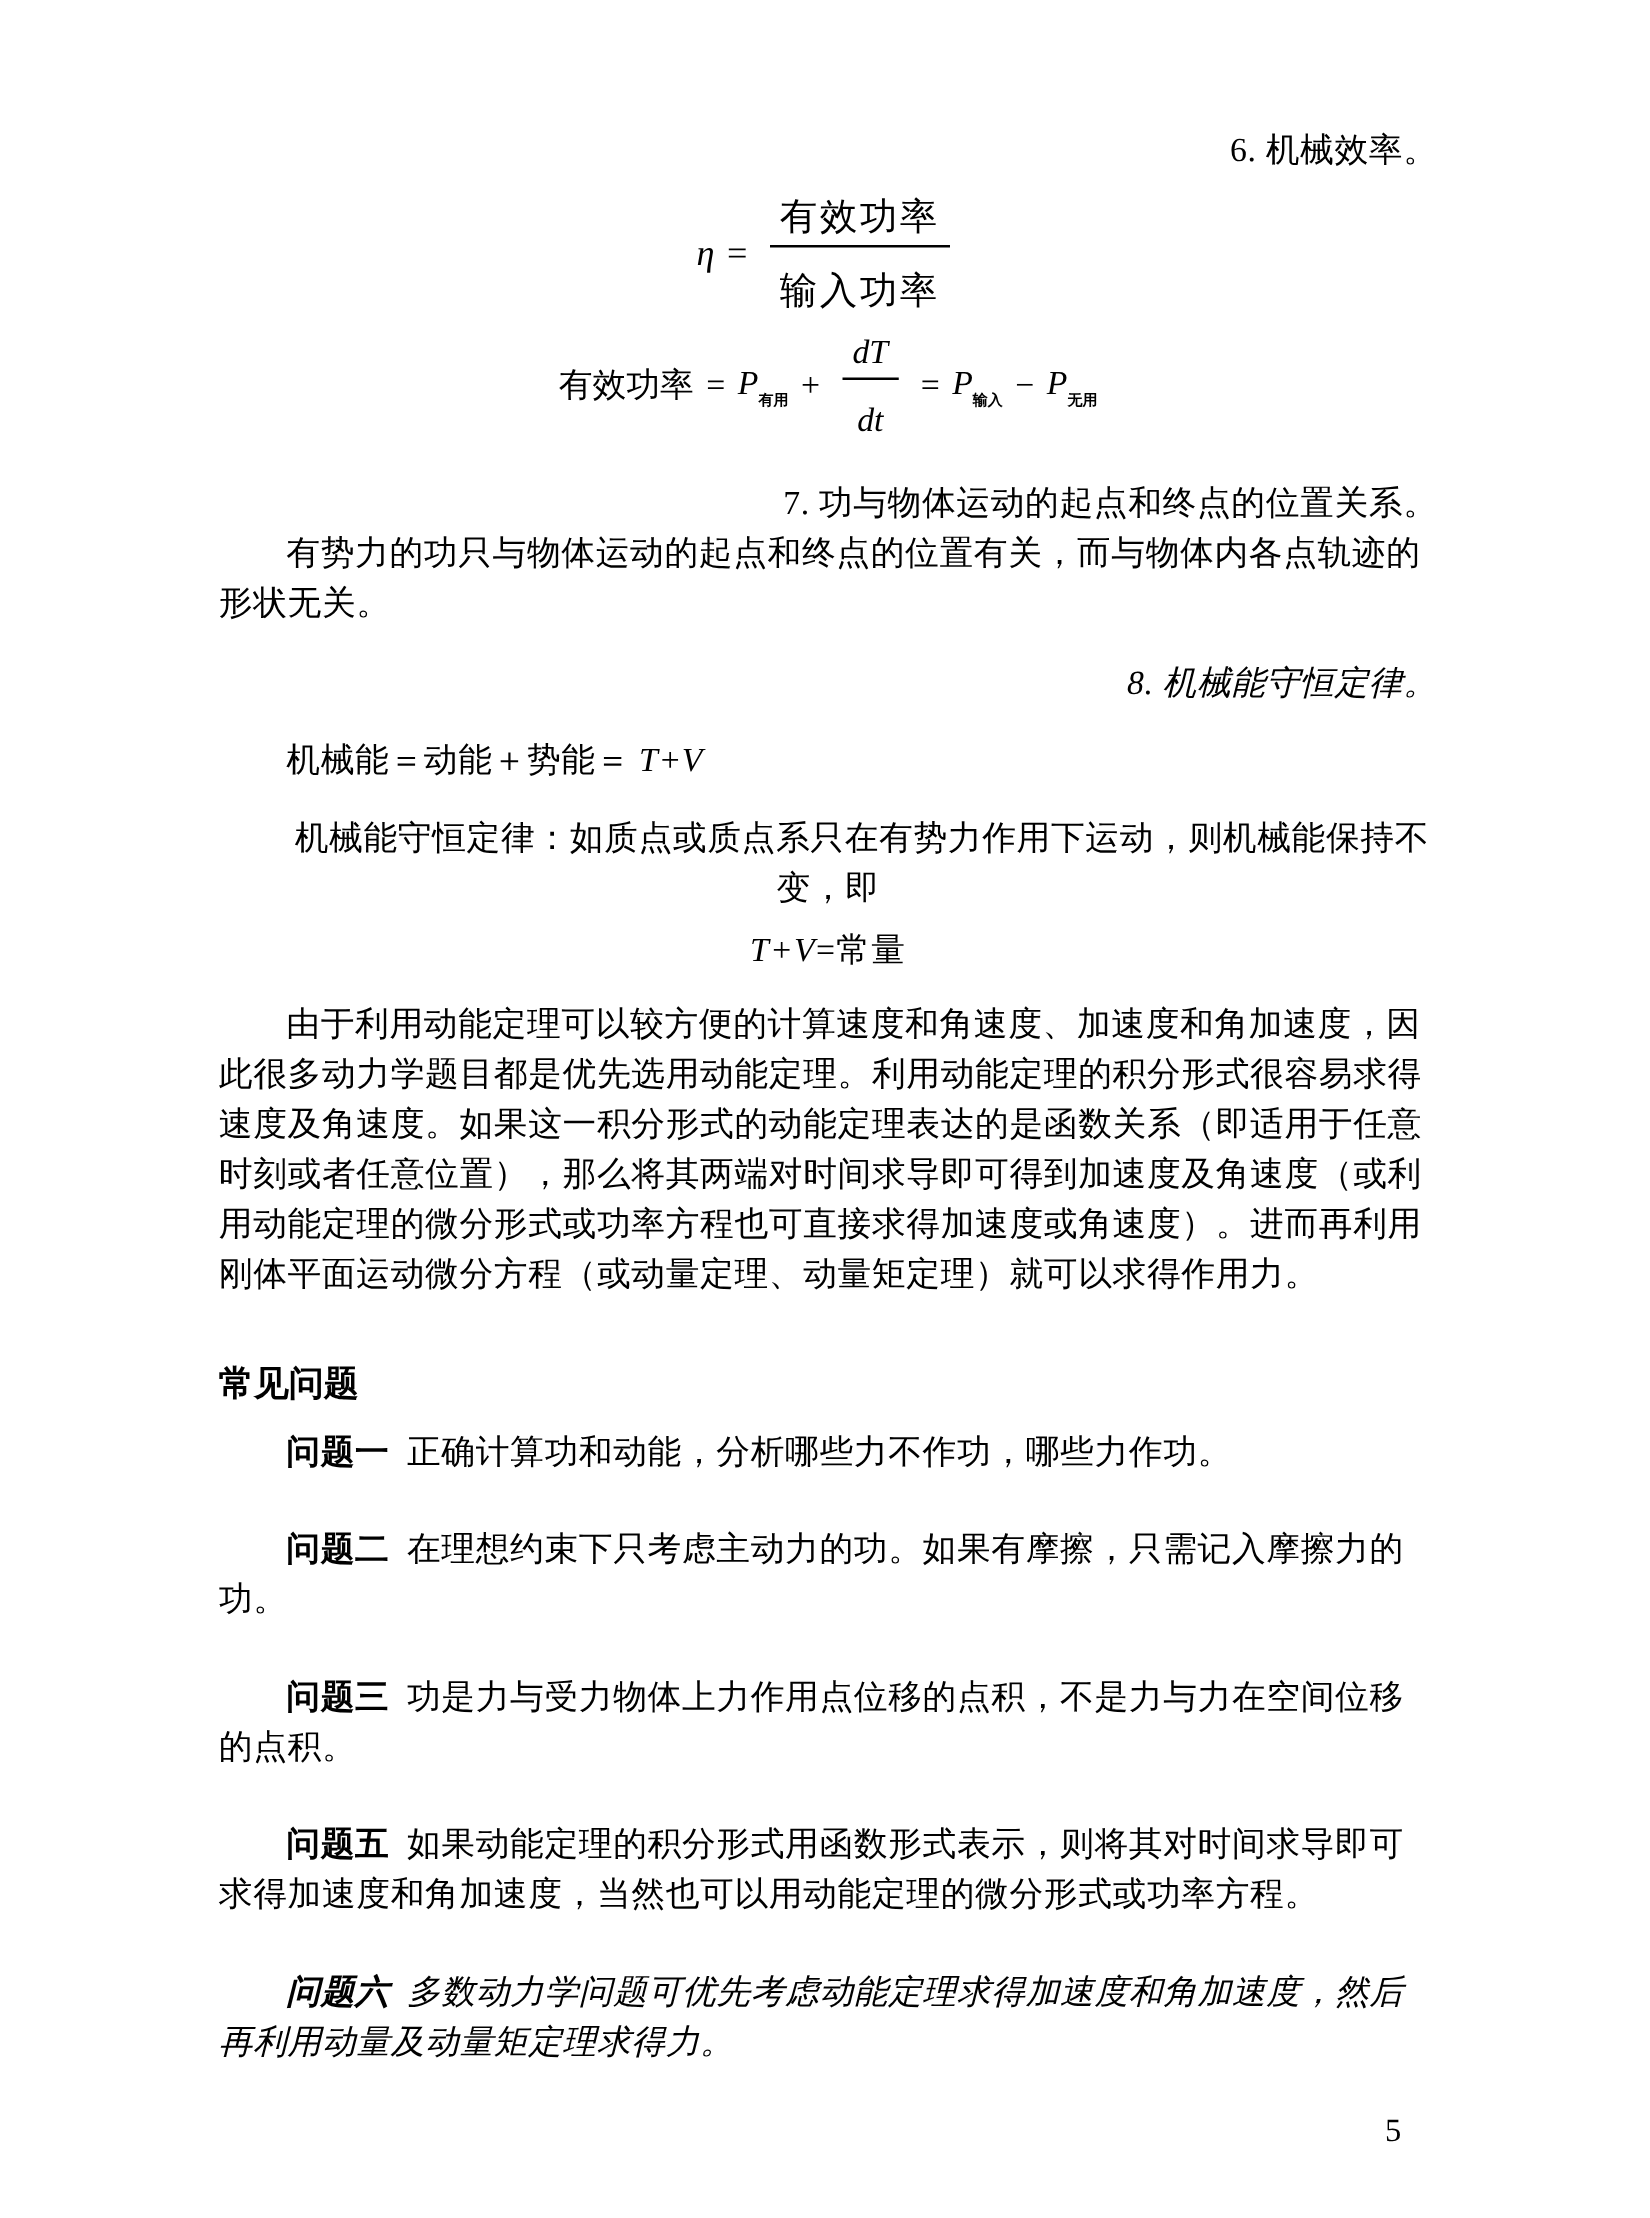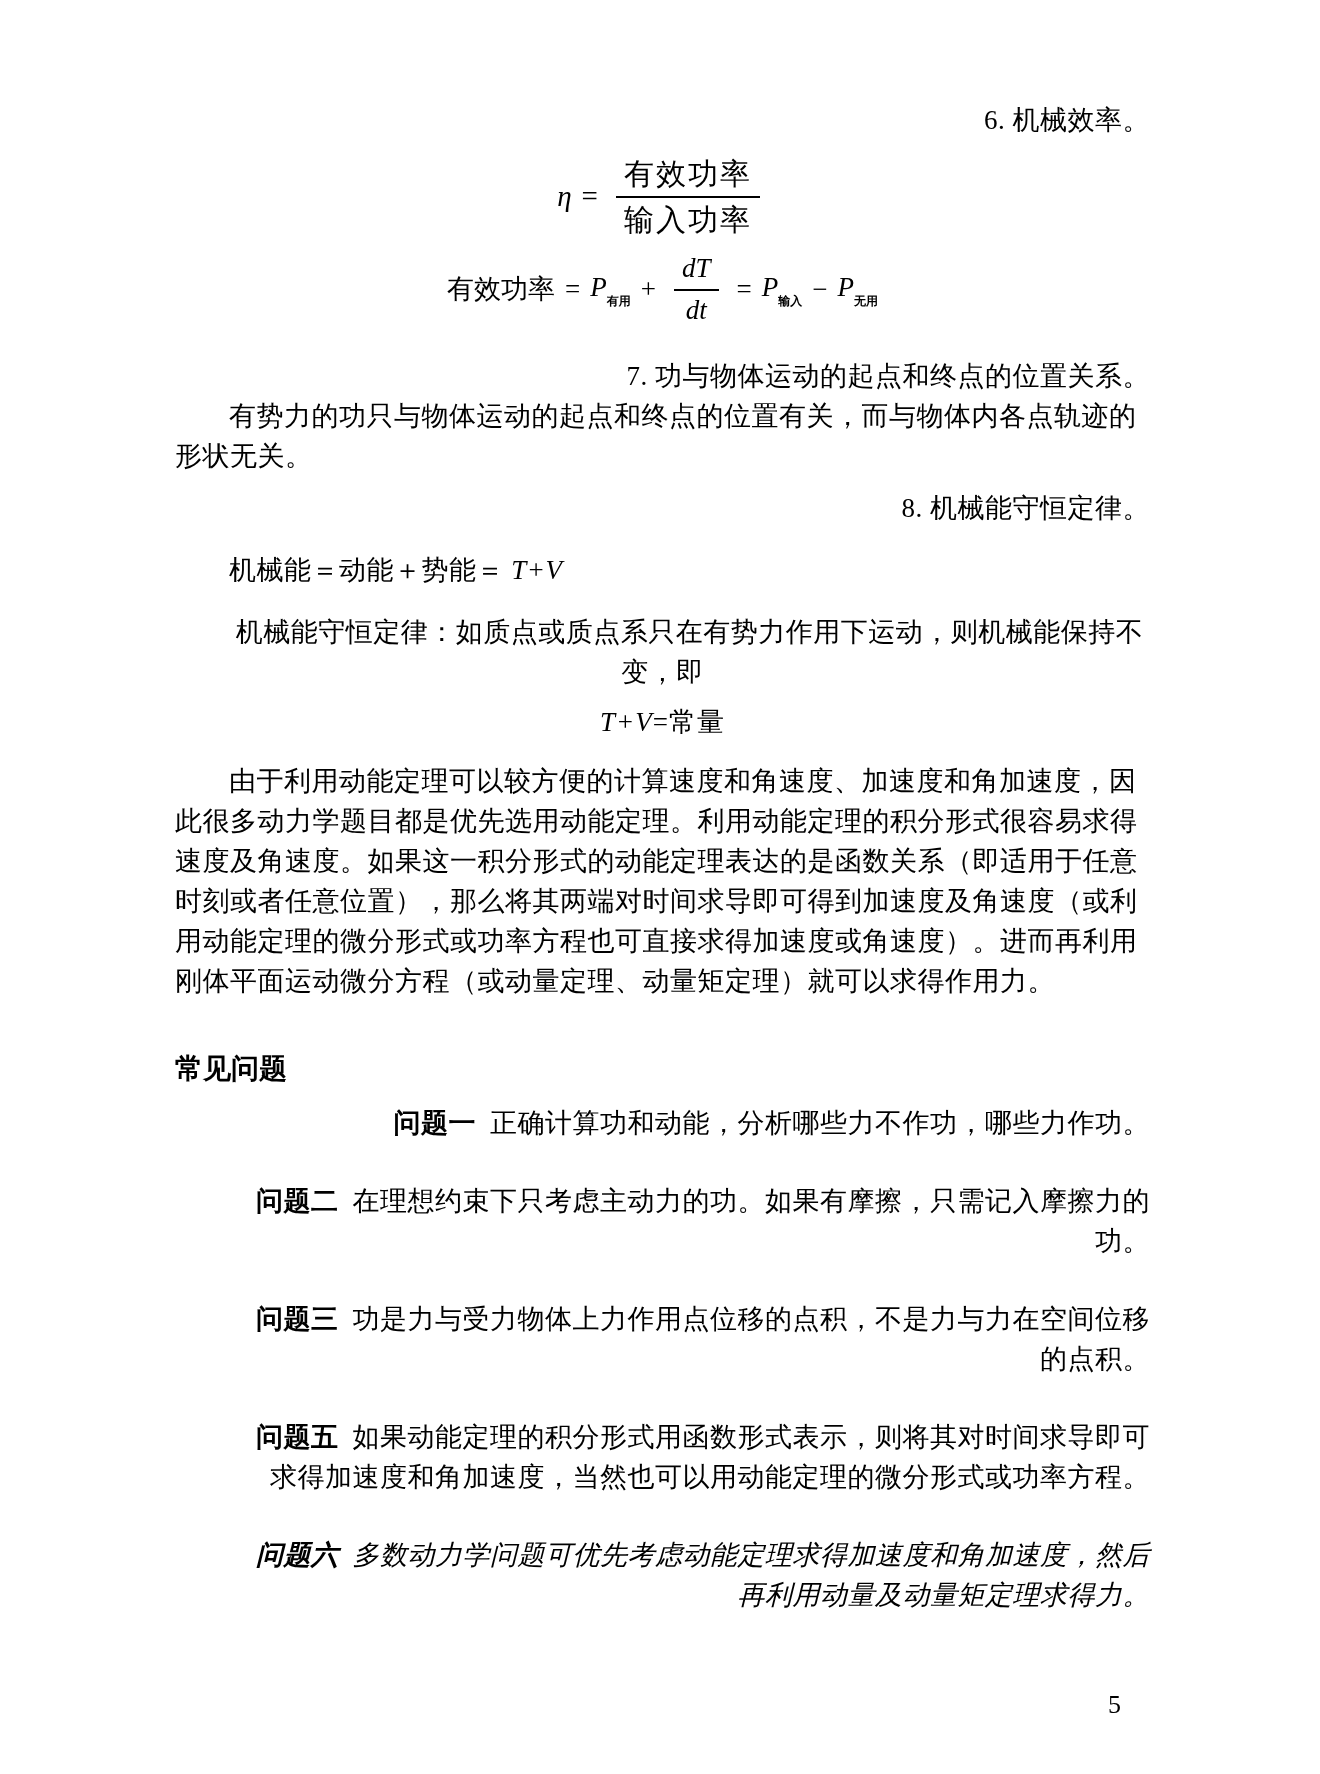--- a/index.html
+++ b/index.html
@@ -30,48 +30,48 @@
     font-size: 27px;
     line-height: 1.25;
   }
   .frac {
     display: inline-flex;
     flex-direction: column;
     text-align: center;
     margin: 0 8px;
   }
   .frac .num { padding: 0 8px 3px; border-bottom: 2px solid #000; }
-  .frac .den { padding-top: 3px; }
+  .frac .den { padding-top: 16px; }
   .f-eta { font-size: 29px; }
   .f-eta .frac .num, .f-eta .frac .den { font-size: 30px; letter-spacing: 2px; }
   .msub {
     font-size: 12px;
     vertical-align: -9px;
     letter-spacing: 0;
     font-weight: 600;
   }
   .op { margin: 0 10px; }
   .sec6 { margin-bottom: 15px; }
   .formula-eff { margin-bottom: 14px; }
   .formula-pow { margin-bottom: 28px; }
   .sec7 { margin-top: 14px; }
-  .sec8 { margin-top: 12px; margin-bottom: 22px; }
+  .sec8 { margin-top: 24px; margin-bottom: 22px; font-style: italic; }
   .energy-line { margin-bottom: 22px; }
   .law-para { margin-bottom: 3px; text-align: center; }
   .formula-tv { margin: 14px 0 22px 0; font-size: 27px; letter-spacing: 1px; }
   .main-para { margin-bottom: 26px; }
   .faq-heading {
     font-family: "Liberation Sans", "DejaVu Sans", sans-serif;
     font-weight: bold;
     font-size: 28px;
     line-height: 40px;
     margin-bottom: 14px;
     margin-top: 48px;
   }
-  .faq-item { margin-bottom: 38px; text-align: right; }
+  .faq-item { margin-bottom: 38px; }
   .faq-item:last-of-type { margin-bottom: 0; font-style: italic; }
   .faq-label {
     font-family: "Liberation Sans", "DejaVu Sans", sans-serif;
     font-weight: bold;
     margin-right: 14px;
   }
   .page-number {
     position: absolute;
     left: 1108px;
     top: 1690px;

